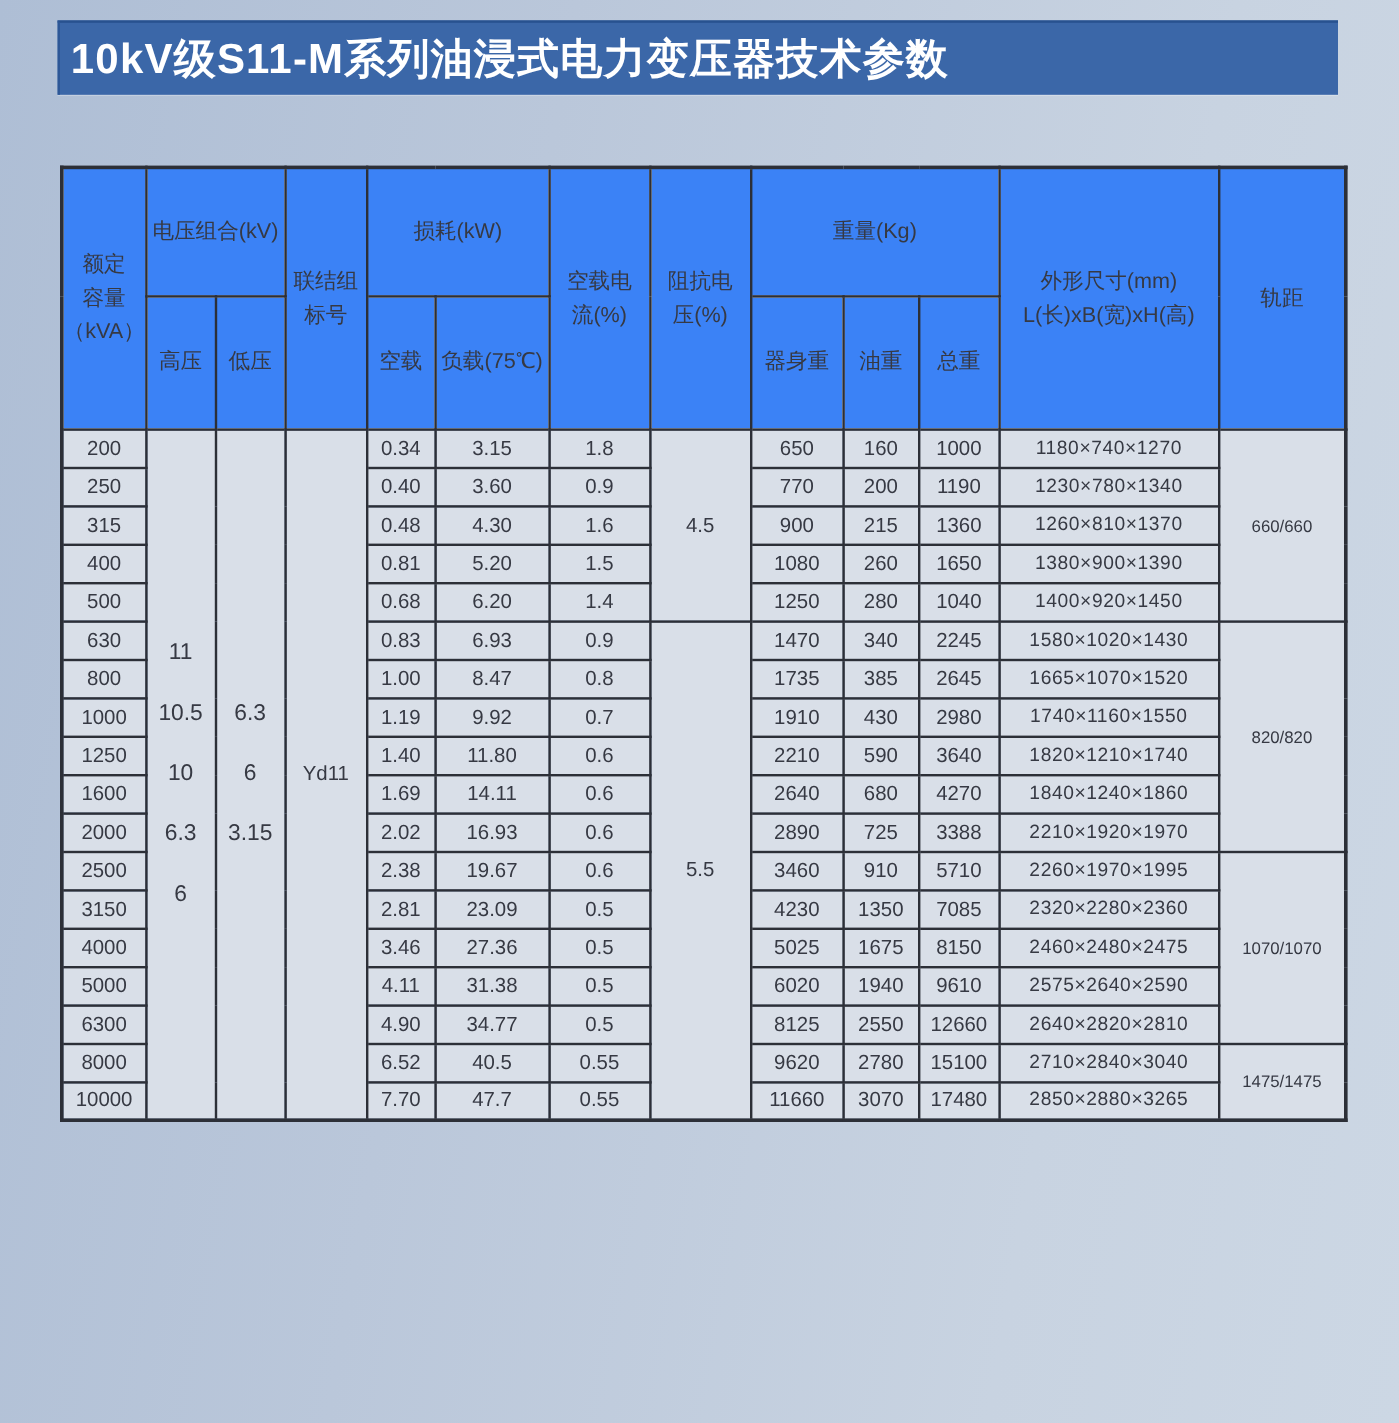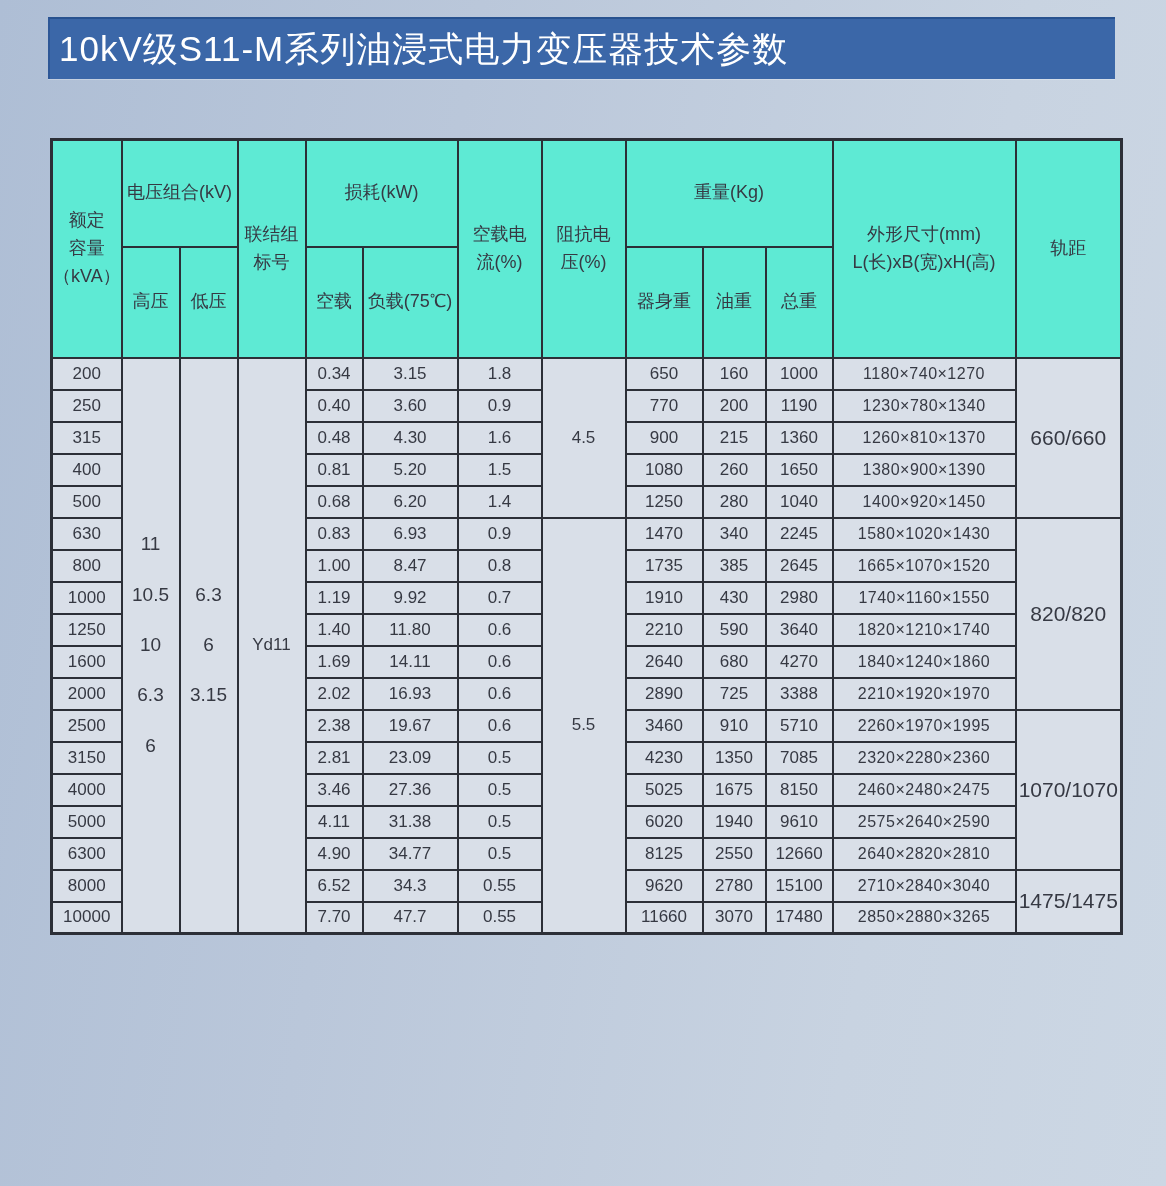--- a/index.html
+++ b/index.html
@@ -20,56 +20,56 @@
     border-top: 2px solid #28528f;
     border-left: 2px solid #2d5797;
     box-shadow: 0 1px 0 rgba(255,255,255,0.25);
     display: flex;
     align-items: center;
     padding-left: 9px;
   }
   .banner .title-text {
     color: #ffffff;
     font-size: 35px;
-    font-weight: normal;
+    font-weight: bold;
     letter-spacing: 1px;
     white-space: nowrap;
   }
   table.spec-table {
     position: absolute;
     left: 50px; top: 138px;
     width: 1070px;
     border-collapse: collapse;
     table-layout: fixed;
     border: 3px solid #2c2f37;
   }
   .spec-table th, .spec-table td {
     border: 2px solid #2c2f37;
     text-align: center;
     vertical-align: middle;
     color: #363943;
     overflow: hidden;
   }
   .spec-table th {
-    background: #5eead4;
+    background: #3b82f6;
     font-weight: normal;
     font-size: 18px;
     line-height: 1.55;
   }
   .spec-table thead tr.h1 { height: 107px; }
   .spec-table thead tr.h2 { height: 111px; }
   .spec-table td {
     background: #d9dfe8;
     font-size: 17px;
   }
   .spec-table tbody tr { height: 32px; }
   .wsp { white-space: pre-line; }
   td.volt-stack { line-height: 2.65; font-size: 19px; }
   td.dims { font-size: 16px; letter-spacing: 0.5px; }
-  td.gauge-cell { font-size: 21px; }
+  td.gauge-cell { font-size: 14px; }
 </style>
 </head>
 <body>
 
 <div class="banner">
   <span class="title-text">10kV级S11-M系列油浸式电力变压器技术参数</span>
 </div>
 
 <table class="spec-table">
   <colgroup>
@@ -286,21 +286,21 @@
         <td>34.77</td>
         <td>0.5</td>
         <td>8125</td>
         <td>2550</td>
         <td>12660</td>
         <td class="dims">2640×2820×2810</td>
       </tr>
       <tr>
         <td>8000</td>
         <td>6.52</td>
-        <td>34.3</td>
+        <td>40.5</td>
         <td>0.55</td>
         <td>9620</td>
         <td>2780</td>
         <td>15100</td>
         <td class="dims">2710×2840×3040</td>
         <td class="gauge-cell" rowspan="2">1475/1475</td>
       </tr>
       <tr>
         <td>10000</td>
         <td>7.70</td>

